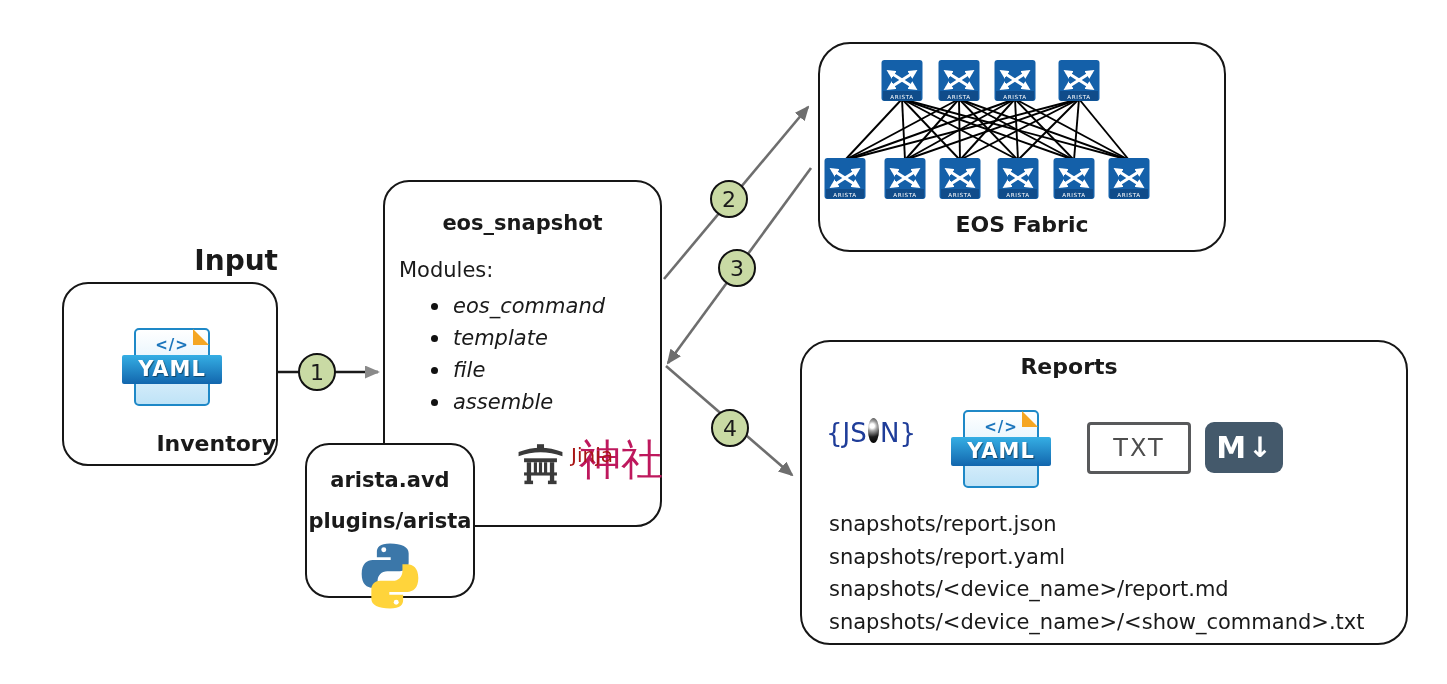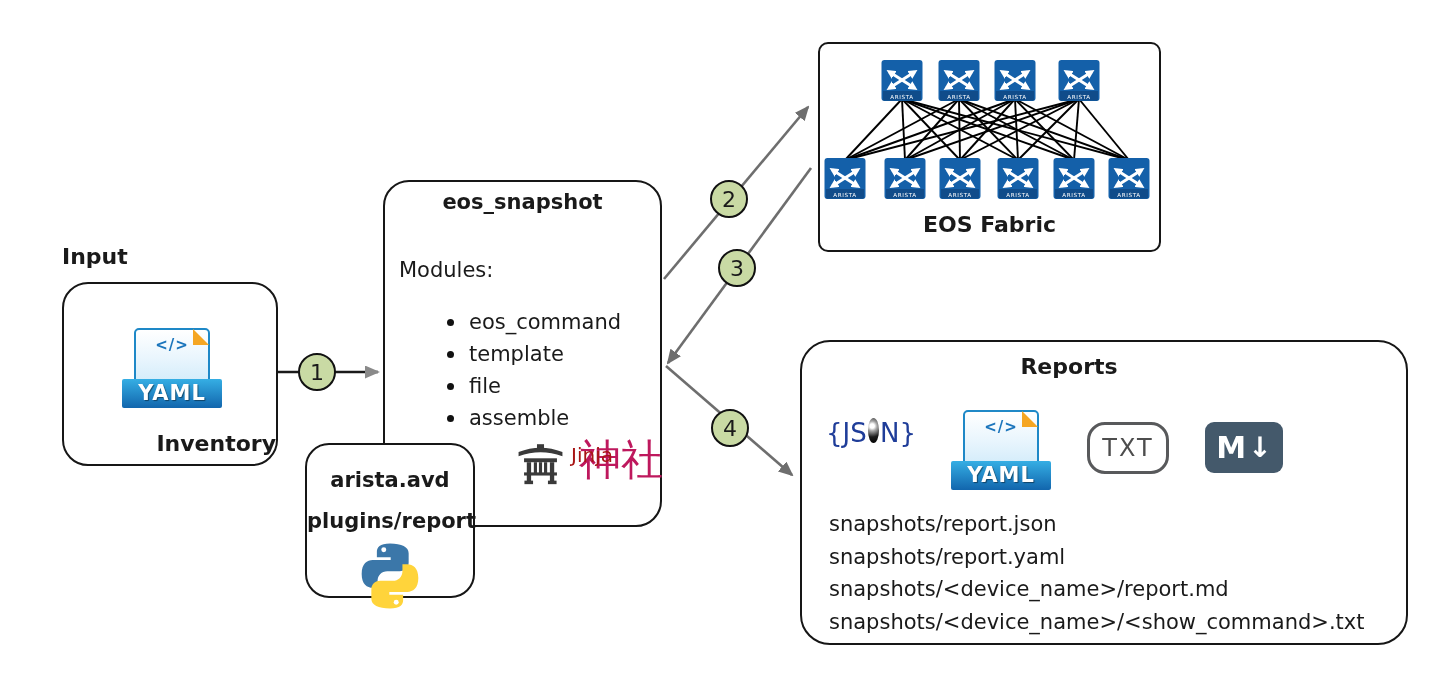--- a/index.html
+++ b/index.html
@@ -2,72 +2,72 @@
 <html style="--arista-blue: #1460A9; --jinja-red: #A81515; --markdown-bg: #44596B; --step-fill: #C9DAA4; --arrow-gray: #6E6E6E; --json-blue: #1F3D99;"><head>
 <meta charset="utf-8">
 <style>
   html,body{margin:0;padding:0;background:#fff;}
   body{font-family:"DejaVu Sans","Liberation Sans",sans-serif;color:#1a1a1a;}
   .canvas{position:relative;width:1447px;height:684px;background:#fff;overflow:hidden;}
 
   .box{position:absolute;background:#fff;border:2.6px solid #161616;box-sizing:border-box;}
 
   
-  .float-title{position:absolute;font-weight:bold;font-size:22px;text-align:left;}
+  .float-title{position:absolute;font-weight:bold;font-size:28px;text-align:right;}
 
   
   #input-box{left:62px;top:282px;width:216px;height:184px;border-radius:26px;z-index:1;}
   .input-label{position:absolute;left:0;right:0;bottom:8px;text-align:right;font-weight:bold;font-size:22px;}
 
   
   .yaml-icon{position:absolute;width:100px;height:80px;}
   .yaml-doc{position:absolute;left:12px;top:0;width:76px;height:78px;box-sizing:border-box;
     background:linear-gradient(180deg,#ffffff 0%,#e8f5fd 40%,#bfe3f7 100%);
     border:2.5px solid #1e88c7;border-radius:5px;}
   .yaml-corner{position:absolute;top:-1px;right:-1px;width:16px;height:16px;background:#f5a623;
     clip-path:polygon(0 0,100% 100%,0 100%);}
   .yaml-code{position:absolute;top:6px;left:0;width:100%;text-align:center;color:#1b75bc;
     font-weight:bold;font-size:15px;letter-spacing:1px;}
   .yaml-banner{position:absolute;left:0;top:27px;width:100%;height:29px;
     background:linear-gradient(180deg,#35aee4,#1266ad);
     color:#fff;font-weight:bold;font-size:21px;line-height:29px;text-align:center;
-    letter-spacing:1px;border-radius:2px;text-shadow:1px 1px 1px rgba(0,0,0,.45);margin-top:24px;}
+    letter-spacing:1px;border-radius:2px;text-shadow:1px 1px 1px rgba(0,0,0,.45);}
 
   
   #eos-box{left:383px;top:180px;width:279px;height:347px;border-radius:26px;z-index:1;}
-  .eos-title{margin-top:8px;text-align:center;font-weight:bold;font-size:21px;}
+  .eos-title{margin-top:29px;text-align:center;font-weight:bold;font-size:21px;}
   .modules-heading{position:absolute;left:14px;top:76px;font-size:21px;}
-  #modules-list{position:absolute;left:42px;top:108px;margin:16px;padding:0;list-style:none;}
+  #modules-list{position:absolute;left:42px;top:108px;margin:0;padding:0;list-style:none;font-style:italic;}
   #modules-list li{font-size:21px;line-height:32px;position:relative;padding-left:26px;}
   #modules-list li::before{content:"";position:absolute;left:4px;top:13px;width:7px;height:7px;
     border-radius:50%;background:#111;}
   .jinja{position:absolute;left:132px;top:252px;width:146px;height:60px;}
   .jinja-bg{position:absolute;left:62px;top:-2px;font-size:42px;color:#be185d;z-index:0;}
   .jinja-text{position:absolute;left:54px;top:9px;font-size:20px;z-index:1;}
 
   
   #arista-box{left:305px;top:443px;width:170px;height:155px;border-radius:24px;z-index:2;padding-top:8px;}
   .arista-line{text-align:center;font-weight:bold;font-size:21px;line-height:28px;margin-top:13px;}
   .python-wrap{display:flex;justify-content:center;margin-top:3px;}
 
   
-  #fabric-box{left:818px;top:42px;width:343px;height:210px;border-radius:10px;z-index:1;text-decoration:underline;}
+  #fabric-box{left:818px;top:42px;width:408px;height:210px;border-radius:32px;z-index:1;text-decoration:underline;}
   #fabric-svg{position:absolute;left:0;top:0;}
   .fabric-label{position:absolute;left:0;right:0;bottom:13px;text-align:center;font-weight:bold;font-size:22px;}
   .mesh-line{stroke:#000;stroke-width:1.9;}
 
   
   #reports-box{left:800px;top:340px;width:608px;height:305px;border-radius:30px;z-index:1;}
   .reports-title{position:absolute;top:12px;left:0;right:70px;text-align:center;font-weight:bold;font-size:22px;}
   .json-icon{position:absolute;left:24px;top:76px;width:90px;height:64px;display:flex;align-items:flex-start;
     justify-content:center;color:#1f3d99;font-size:26px;}
   .json-o{width:25px;height:25px;border-radius:50%;display:inline-block;margin:0 1px;
     background:radial-gradient(circle at 38% 32%,#ffffff 0 12%,#a8a8a8 26%,#1a1a1a 60%,#000 100%);}
-  .txt-icon{position:absolute;left:285px;top:80px;width:82px;height:52px;border:3.5px solid #58595b;
-    border-radius:18px;box-sizing:border-box;color:#4d4d4d;font-size:24px;display:flex;align-items:center;
+  .txt-icon{position:absolute;left:285px;top:80px;width:104px;height:52px;border:3.5px solid #58595b;
+    border-radius:4px;box-sizing:border-box;color:#4d4d4d;font-size:24px;display:flex;align-items:center;
     justify-content:center;letter-spacing:2px;}
   .md-icon{position:absolute;left:403px;top:80px;width:78px;height:51px;border-radius:9px;color:#fff;
     display:flex;align-items:center;justify-content:center;font-size:30px;font-weight:bold;}
   .md-arrow{font-size:28px;margin-left:2px;font-weight:bold;}
   #files-list{position:absolute;left:27px;top:166px;font-size:21px;line-height:32.5px;}
 
   
   #arrows-svg{position:absolute;left:0;top:0;z-index:10;pointer-events:none;}
 
   
@@ -117,21 +117,21 @@
           <rect x="39.5" y="52.5" width="11" height="4.5"></rect>
         </g>
       </svg>
       <span class="jinja-bg">神社</span>
       <span class="jinja-text" style="color: rgb(168, 21, 21);">Jinja</span>
     </div>
   </div>
 
   <div class="box" id="arista-box">
     <div class="arista-line">arista.avd</div>
-    <div class="arista-line">plugins/report</div>
+    <div class="arista-line">plugins/arista</div>
     <div class="python-wrap">
       <svg width="76" height="76" viewBox="0 0 110 110">
         <defs>
           <path id="pysnake" d="M55 8 C40 8 36 14 36 20 v8 h20 v4 H30 c-8 0 -16 5 -16 20
             c0 15 8 20 16 20 h7 v-10 c0 -8 6 -14 14 -14 h18 c7 0 13 -5 13 -12 V22 c0 -9 -10 -14 -27 -14 z"></path>
         </defs>
         <use href="#pysnake" fill="#3B77A9"></use>
         <use href="#pysnake" fill="#FFD43B" transform="rotate(180 55 55)"></use>
         <circle cx="46" cy="17" r="3.6" fill="#fff"></circle>
         <circle cx="64" cy="93" r="3.6" fill="#fff"></circle>

